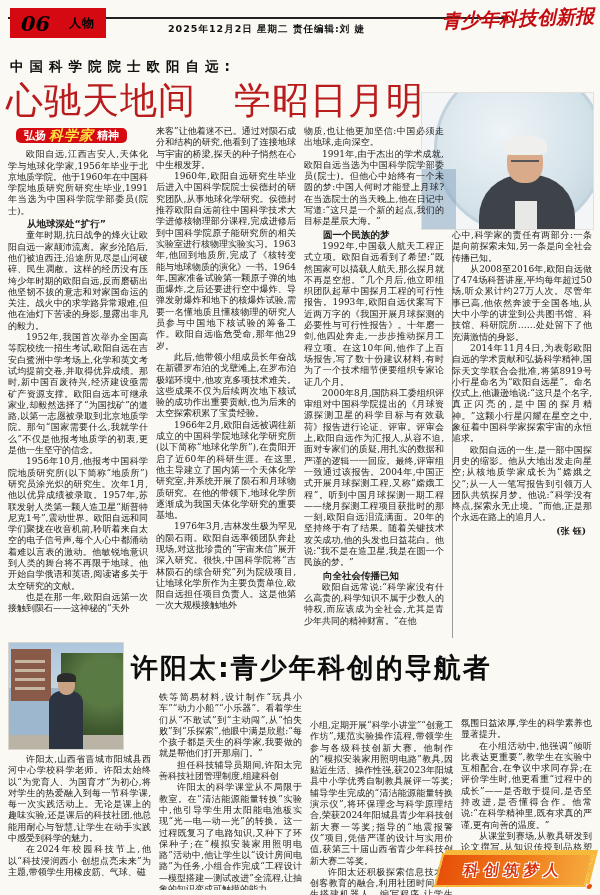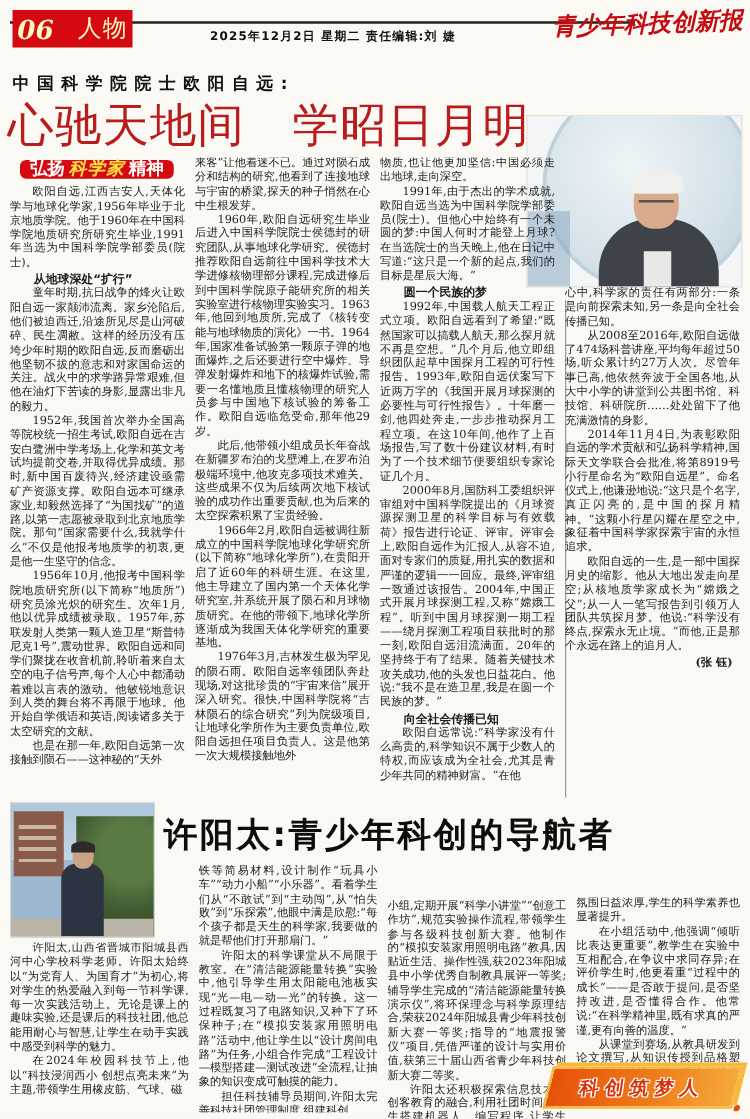--- a/index.html
+++ b/index.html
@@ -1,33 +1,33 @@
 <!DOCTYPE html>
 <html><head>
 <meta charset="utf-8">
 <style>
   html,body{margin:0;padding:0;}
   body{width:600px;height:895px;background:#f7f5f0;font-family:"DejaVu Serif","Liberation Serif",serif;color:#1c1c1c;}
   #page{position:relative;width:600px;height:895px;overflow:hidden;background:#faf9f4;}
 
   
   .top-rule{position:absolute;left:8px;top:17px;width:500px;height:2px;background:#222;}
-  .pagebox{position:absolute;left:10px;top:8px;width:96px;height:30px;background:#d40911;color:#fef9c3;display:flex;align-items:center;justify-content:center;gap:19px;}
+  .pagebox{position:absolute;left:10px;top:8px;width:96px;height:30px;background:#d40911;color:#000000;display:flex;align-items:center;justify-content:center;gap:19px;}
   .pagebox .num{font-style:italic;font-size:21px;font-weight:bold;font-family:"DejaVu Serif",serif;}
-  .pagebox .sec{font-size:19px;font-weight:400;font-family:"DejaVu Sans","Liberation Sans",sans-serif;letter-spacing:1px;}
+  .pagebox .sec{font-size:12px;font-weight:700;font-family:"DejaVu Sans","Liberation Sans",sans-serif;letter-spacing:1px;}
   .dateline{position:absolute;left:168px;top:23px;font-size:9.5px;font-weight:bold;font-family:"DejaVu Sans","Liberation Sans",sans-serif;color:#111;letter-spacing:1px;}
   .masthead{position:absolute;right:6px;top:6px;font-size:19px;font-weight:900;color:#c30b10;font-style:italic;transform:rotate(-2deg);font-family:"DejaVu Sans","Liberation Sans",sans-serif;letter-spacing:0px;}
 
   
   .kicker{position:absolute;left:10px;top:58px;font-size:13.5px;font-weight:600;letter-spacing:6px;font-family:"DejaVu Sans","Liberation Sans",sans-serif;color:#111;}
   .headline1{position:absolute;left:6px;top:76px;font-size:37px;font-weight:400;letter-spacing:1px;color:#b91c1c;font-family:"DejaVu Sans","Liberation Sans",sans-serif;white-space:nowrap;}
 
   
   .badge{display:inline-flex;align-items:center;gap:3px;background:#d40911;border-radius:5px;padding:2px 8px;margin:2px 0 6px 8px;}
-  .badge .b-side{color:#fff;font-size:14px;font-weight:bold;font-family:"DejaVu Sans",sans-serif;}
+  .badge .b-side{color:#fff;font-size:11px;font-weight:bold;font-family:"DejaVu Sans",sans-serif;}
   .badge .b-mid{color:#ffe23d;font-size:14px;font-weight:900;font-style:italic;font-family:"DejaVu Serif",serif;letter-spacing:1px;}
 
   
   .a1-body{position:absolute;left:8px;top:126px;width:584px;height:516px;display:flex;gap:8px;}
   .col{flex:1 1 0;overflow:hidden;font-size:9px;line-height:11.3px;text-align:justify;}
   .col4{padding-top:104px;}
   .p{margin:0;text-indent:2em;}
   .p.cont{text-indent:0;}
   .subhead{margin:1px 0;font-weight:bold;text-indent:2em;font-family:"DejaVu Sans","Liberation Sans",sans-serif;font-size:9.5px;}
   .byline{margin:2px 0 0 0;text-align:right;font-weight:bold;padding-right:6px;}
@@ -145,22 +145,22 @@
   </div>
 
   <div class="headline2">许阳太:青少年科创的导航者</div>
 
   <div class="a2col a2c1">
     <p class="p">许阳太,山西省晋城市阳城县西河中心学校科学老师。许阳太始终以“为党育人、为国育才”为初心,将对学生的热爱融入到每一节科学课,每一次实践活动上。无论是课上的趣味实验,还是课后的科技社团,他总能用耐心与智慧,让学生在动手实践中感受到科学的魅力。</p>
     <p class="p">在2024年校园科技节上,他以“科技浸润西小 创想点亮未来”为主题,带领学生用橡皮筋、气球、磁</p>
   </div>
   <div class="a2col a2c2">
     <p class="p cont">铁等简易材料,设计制作“玩具小车”“动力小船”“小乐器”。看着学生们从“不敢试”到“主动闯”,从“怕失败”到“乐探索”,他眼中满是欣慰:“每个孩子都是天生的科学家,我要做的就是帮他们打开那扇门。”</p>
+    <p class="p">担任科技辅导员期间,许阳太完善科技社团管理制度,组建科创</p>
     <p class="p">许阳太的科学课堂从不局限于教室。在“清洁能源能量转换”实验中,他引导学生用太阳能电池板实现“光—电—动—光”的转换。这一过程既复习了电路知识,又种下了环保种子;在“模拟安装家用照明电路”活动中,他让学生以“设计房间电路”为任务,小组合作完成“工程设计—模型搭建—测试改进”全流程,让抽象的知识变成可触摸的能力。</p>
-    <p class="p">担任科技辅导员期间,许阳太完善科技社团管理制度,组建科创</p>
   </div>
   <div class="a2col a2c3">
     <p class="p cont">小组,定期开展“科学小讲堂”“创意工作坊”,规范实验操作流程,带领学生参与各级科技创新大赛。他制作的“模拟安装家用照明电路”教具,因贴近生活、操作性强,获2023年阳城县中小学优秀自制教具展评一等奖;辅导学生完成的“清洁能源能量转换演示仪”,将环保理念与科学原理结合,荣获2024年阳城县青少年科技创新大赛一等奖;指导的“地震报警仪”项目,凭借严谨的设计与实用价值,获第三十届山西省青少年科技创新大赛二等奖。</p>
     <p class="p">许阳太还积极探索信息技术与创客教育的融合,利用社团时间教学生搭建机器人、编写程序,让学生在“拆—装—编—试”中感受人工智能的魅力。在他的带动下,学校科创</p>
   </div>
   <div class="a2col a2c4">
     <p class="p cont">氛围日益浓厚,学生的科学素养也显著提升。</p>
     <p class="p">在小组活动中,他强调“倾听比表达更重要”,教学生在实验中互相配合,在争议中求同存异;在评价学生时,他更看重“过程中的成长”——是否敢于提问,是否坚持改进,是否懂得合作。他常说:“在科学精神里,既有求真的严谨,更有向善的温度。”</p>
     <p class="p">从课堂到赛场,从教具研发到论文撰写,从知识传授到品格塑造,许阳太始终在科技教育的沃土上默默耕耘。他就像一颗火种,点燃了无数学生的科学热情;又如一盏明灯,照亮了乡村孩子的科创之路。(王迪雅)</p>
   </div>

